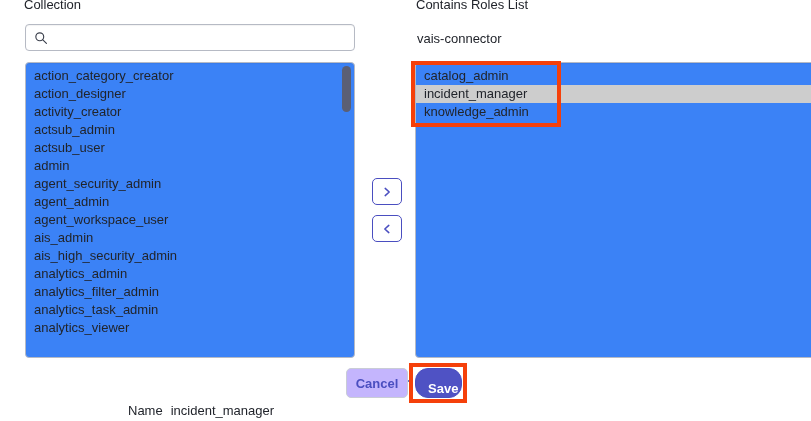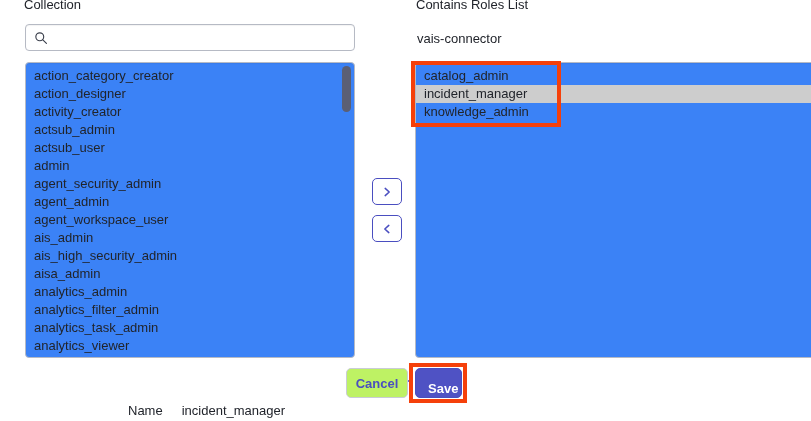--- a/index.html
+++ b/index.html
@@ -154,37 +154,37 @@
 
   
   #cancel-button {
     position: absolute;
     left: 346px;
     top: 368px;
     width: 62px;
     height: 30px;
     border: 1px solid #c9ccd6;
     border-radius: 5px;
-    background: #bef264;
+    background: #c4b5fd;
     color: #4a4ec0;
     font-family: "Liberation Sans", sans-serif;
     font-size: 13px;
     font-weight: bold;
     cursor: pointer;
     box-sizing: border-box;
     padding: 0;
   }
   #save-button {
     position: absolute;
     left: 415px;
     top: 368px;
     width: 47px;
     height: 30px;
     border: 1px solid #4a4ec0;
-    border-radius: 5px;
+    border-radius: 13px;
     background: #4f52c4;
     color: #ffffff;
     font-family: "Liberation Sans", sans-serif;
     font-size: 13px;
     font-weight: bold;
     cursor: pointer;
     box-sizing: border-box;
     padding: 12px;
     text-align: right;
   }
@@ -192,21 +192,21 @@
   
   #name-row {
     position: absolute;
     left: 128px;
     top: 403px;
     font-size: 13px;
     line-height: 16px;
     white-space: nowrap;
     color: #21242b;
   }
-  #name-row .name-key { margin-right: 19px; }
+  #name-row .name-key { margin-right: 8px; }
 
   
   .annotation {
     position: absolute;
     border: 4px solid #f5400a;
     box-sizing: border-box;
     pointer-events: none;
     background: transparent;
   }
   #annotation-roles {
@@ -253,21 +253,20 @@
     <div class="list-item">action_designer</div>
     <div class="list-item">activity_creator</div>
     <div class="list-item">actsub_admin</div>
     <div class="list-item">actsub_user</div>
     <div class="list-item">admin</div>
     <div class="list-item">agent_security_admin</div>
     <div class="list-item">agent_admin</div>
     <div class="list-item">agent_workspace_user</div>
     <div class="list-item">ais_admin</div>
     <div class="list-item">ais_high_security_admin</div>
-    <div class="list-item">aisa_admin</div>
     <div class="list-item">analytics_admin</div>
     <div class="list-item">analytics_filter_admin</div>
     <div class="list-item">analytics_task_admin</div>
     <div class="list-item">analytics_viewer</div>
   </div>
   <div id="available-scrollbar">
     <div id="available-scroll-thumb"></div>
   </div>
 </div>
 

